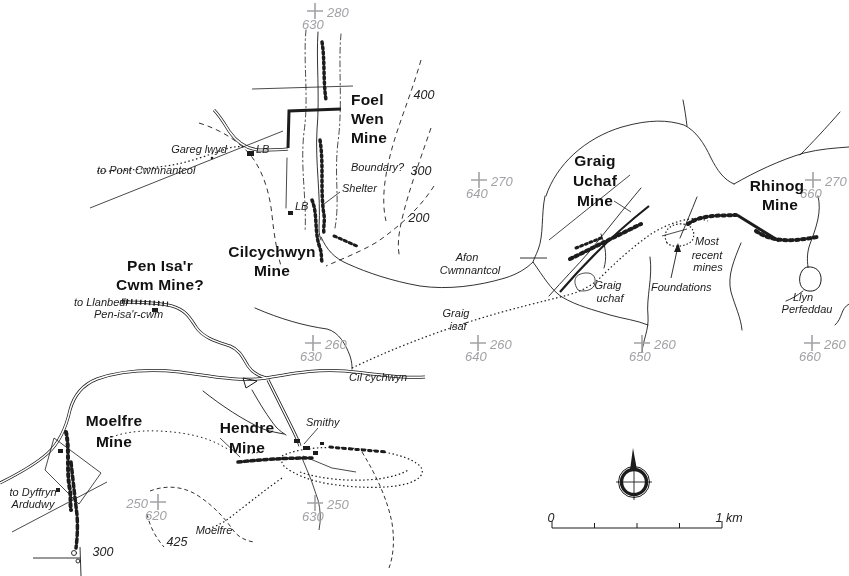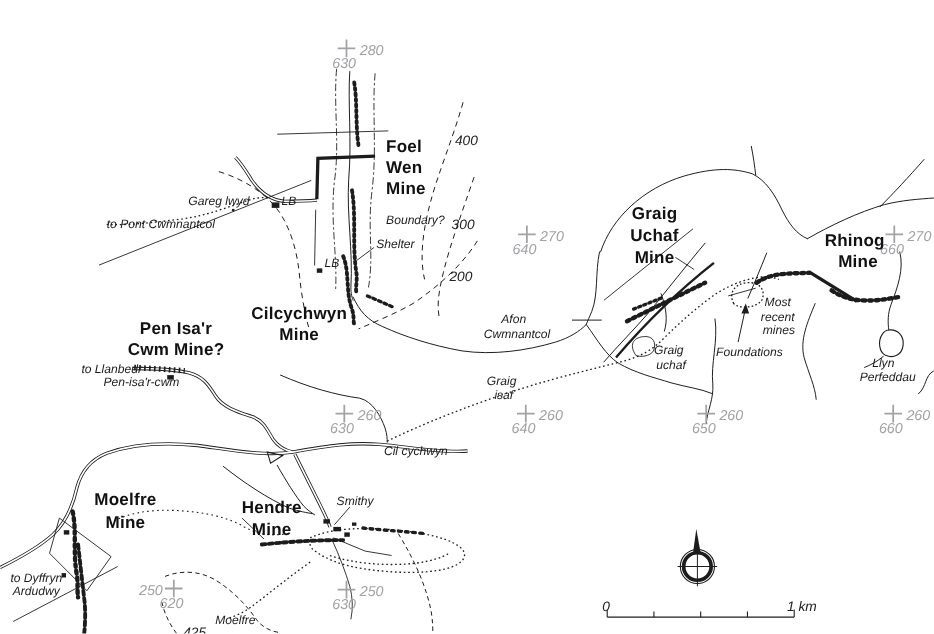--- a/index.html
+++ b/index.html
@@ -1,17 +1,17 @@
 <!DOCTYPE html>
 <html><head>
 <meta charset="utf-8">
 <style>
   html,body{margin:0;padding:0;background:#fff;}
   body{width:849px;height:576px;overflow:hidden;font-family:"Liberation Sans",sans-serif;}
-  #map-wrap{position:relative;width:849px;height:508px;background:#ffffff;margin-top:33px;}
+  #map-wrap{position:relative;width:849px;height:508px;background:#ffffff;}
   svg{display:block;}
   .mine-t{font-family:"Liberation Sans",sans-serif;font-weight:bold;font-size:15.5px;fill:#111;letter-spacing:.2px;}
   .place-t{font-family:"Liberation Sans",sans-serif;font-style:italic;font-size:11px;fill:#1c1c1c;}
   .contour-t{font-family:"Liberation Sans",sans-serif;font-style:italic;font-size:12.5px;fill:#222;}
   .grid-t{font-family:"Liberation Sans",sans-serif;font-style:italic;font-size:13px;fill:#a2a2a6;}
   .ink{stroke:#1c1c1c;fill:none;}
   .road-outer{stroke:#1c1c1c;stroke-width:3;fill:none;}
   .road-inner{stroke:#ffffff;stroke-width:1.5;fill:none;}
 </style>
 </head>

